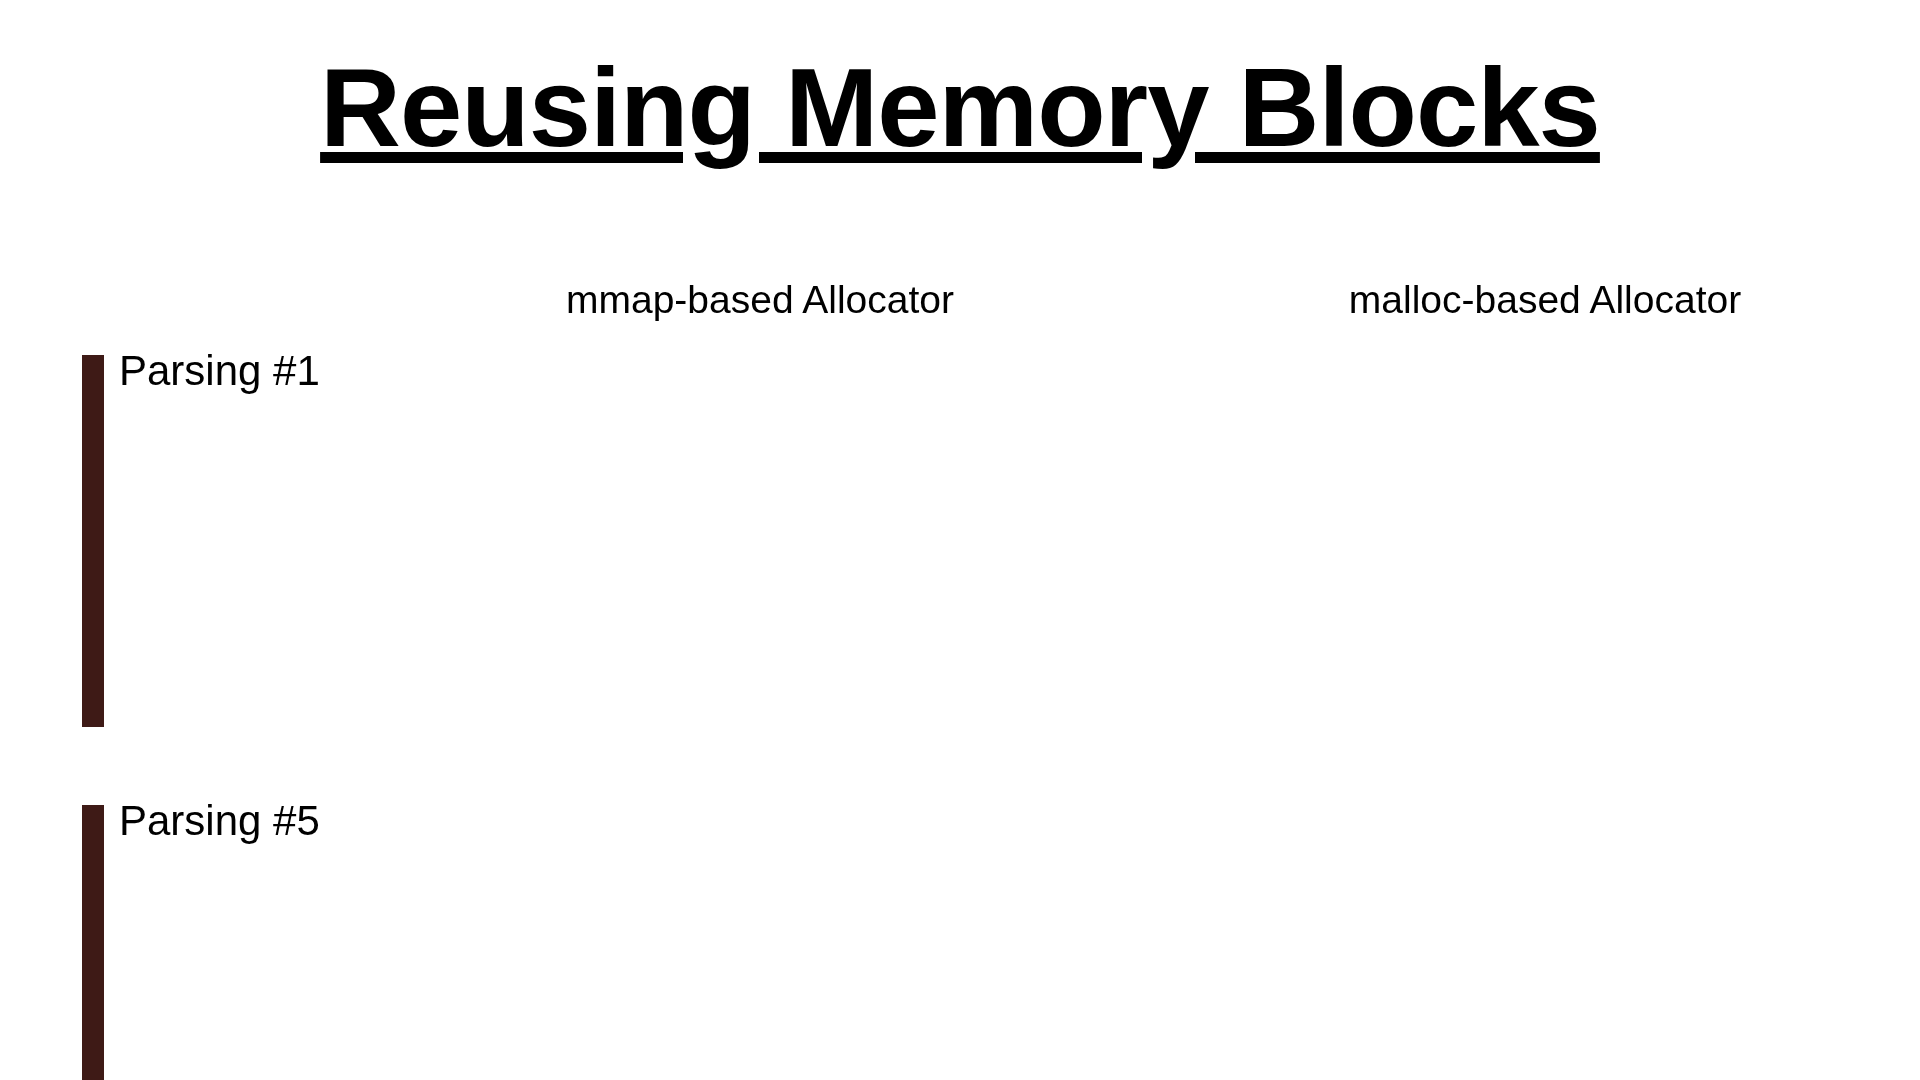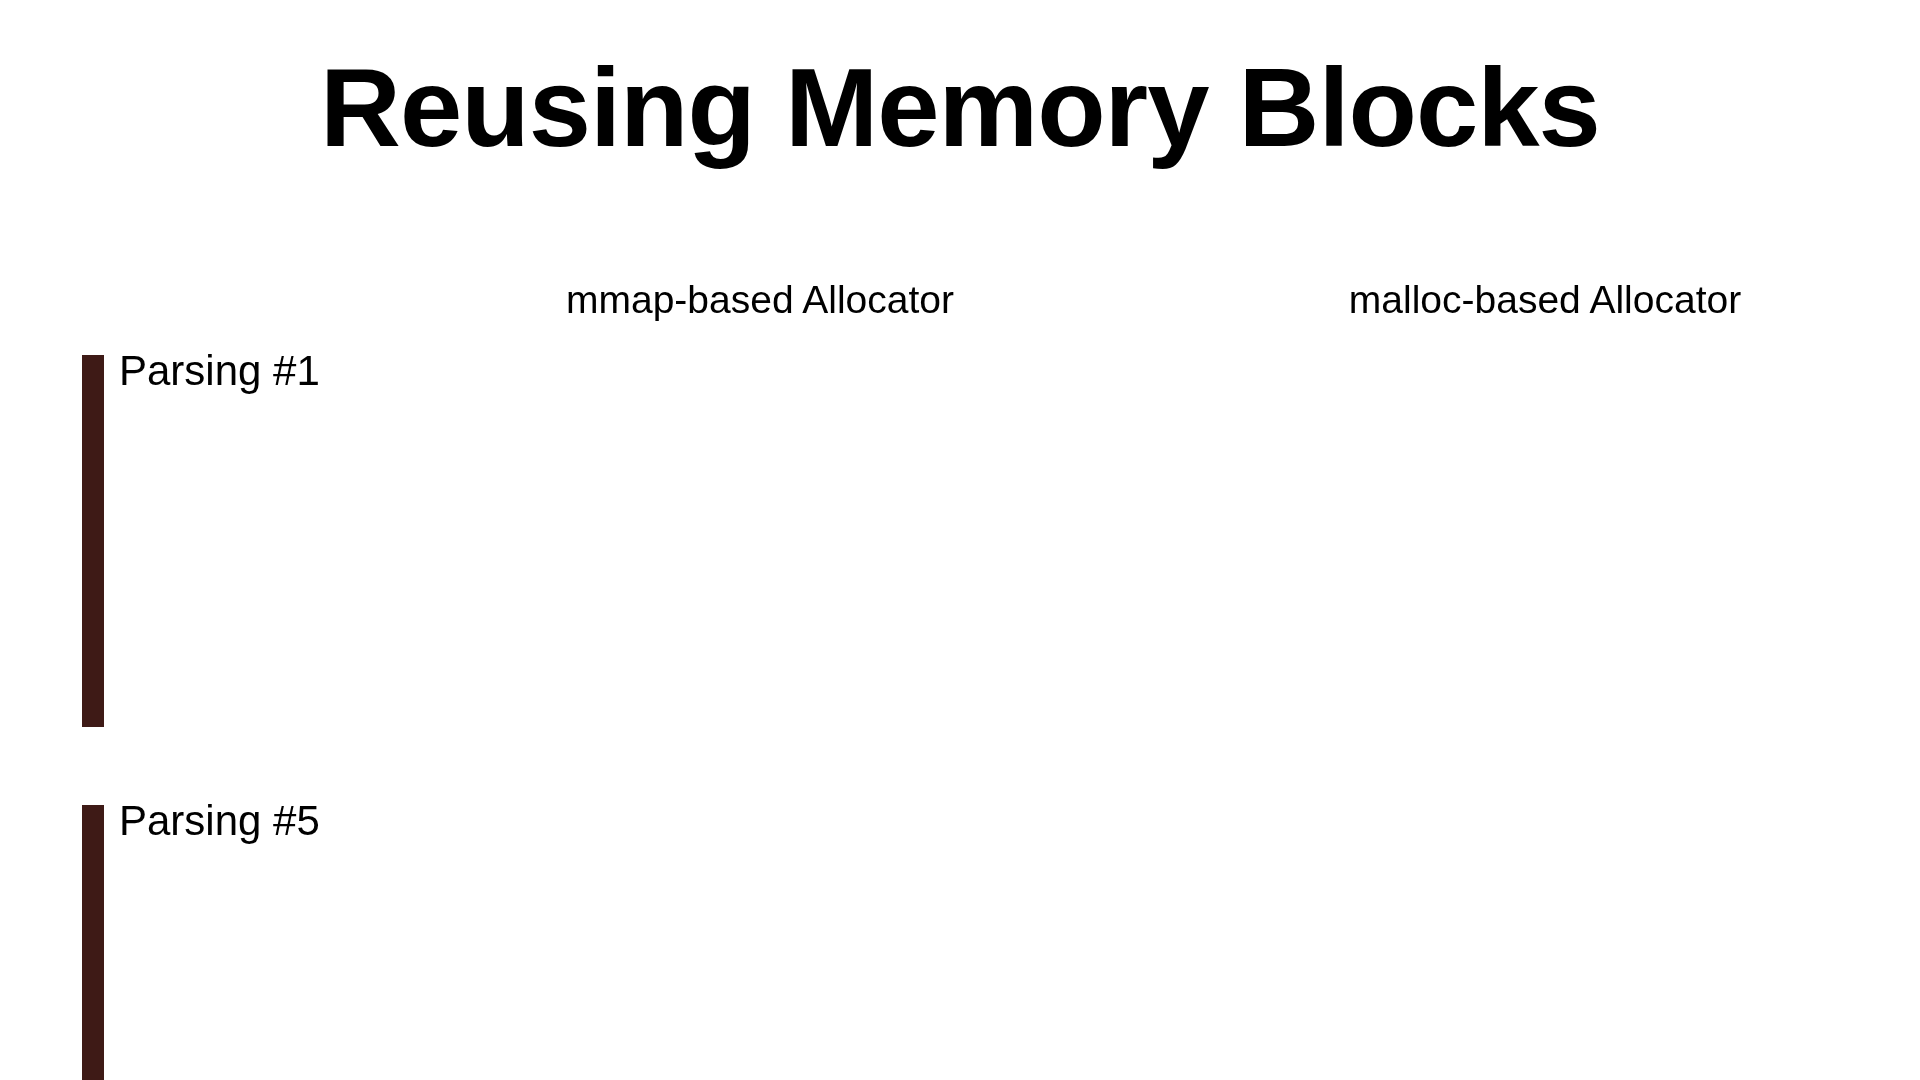--- a/index.html
+++ b/index.html
@@ -27,20 +27,21 @@
     left: 0;
     top: 52px;
     width: 1920px;
     text-align: center;
     font-size: 112px;
     font-weight: 700;
     line-height: 1.0;
     letter-spacing: -1px;
     color: #000000;
     white-space: nowrap;
+    text-decoration: underline;
   }
 
   
   .column-header {
     position: absolute;
     top: 280px;
     font-size: 39px;
     font-weight: 400;
     line-height: 1.0;
     color: #000000;

